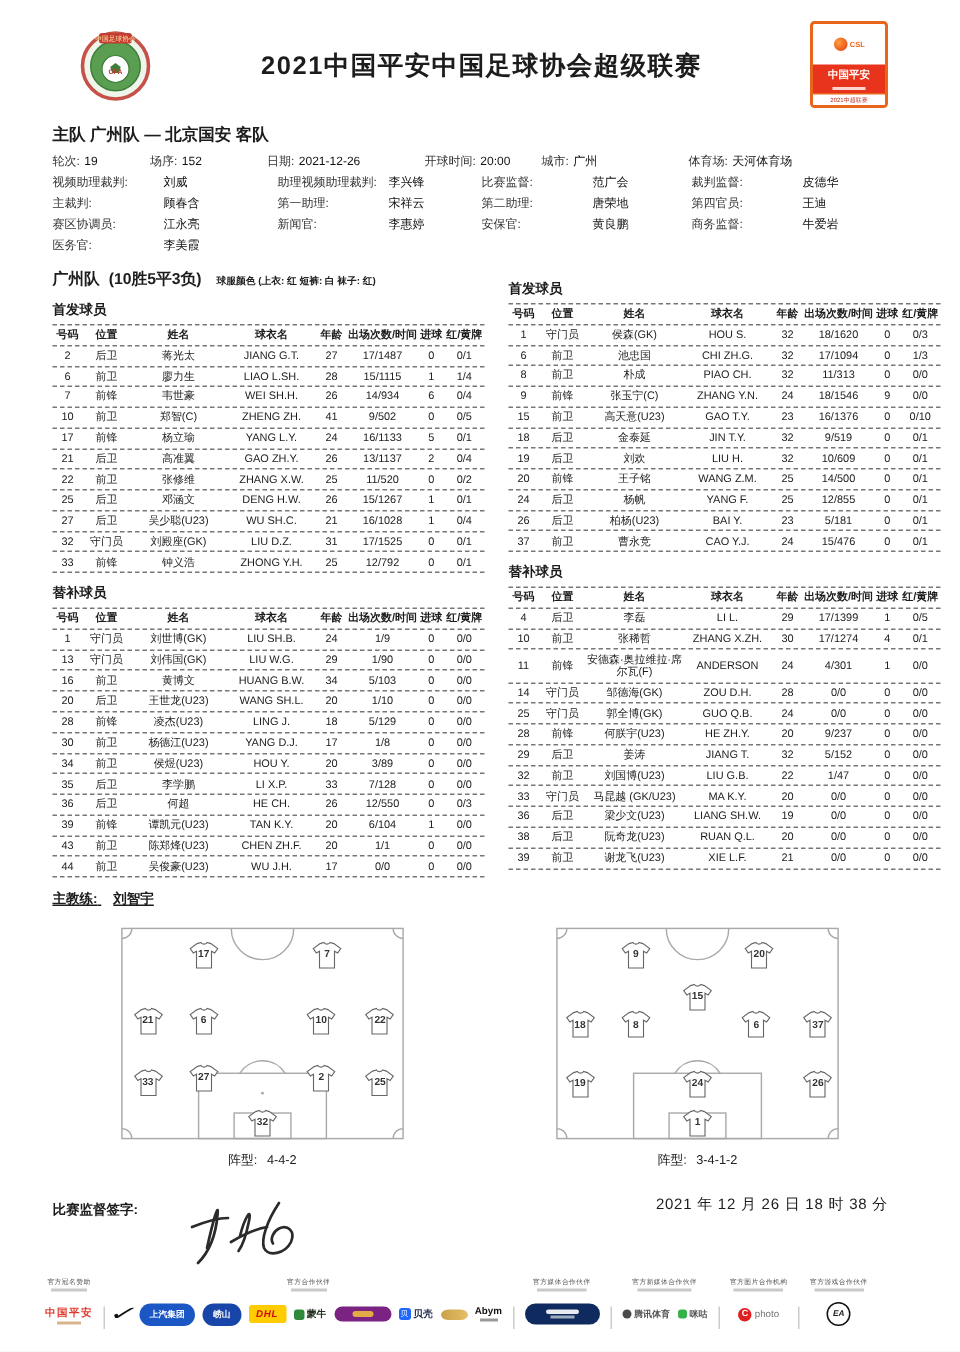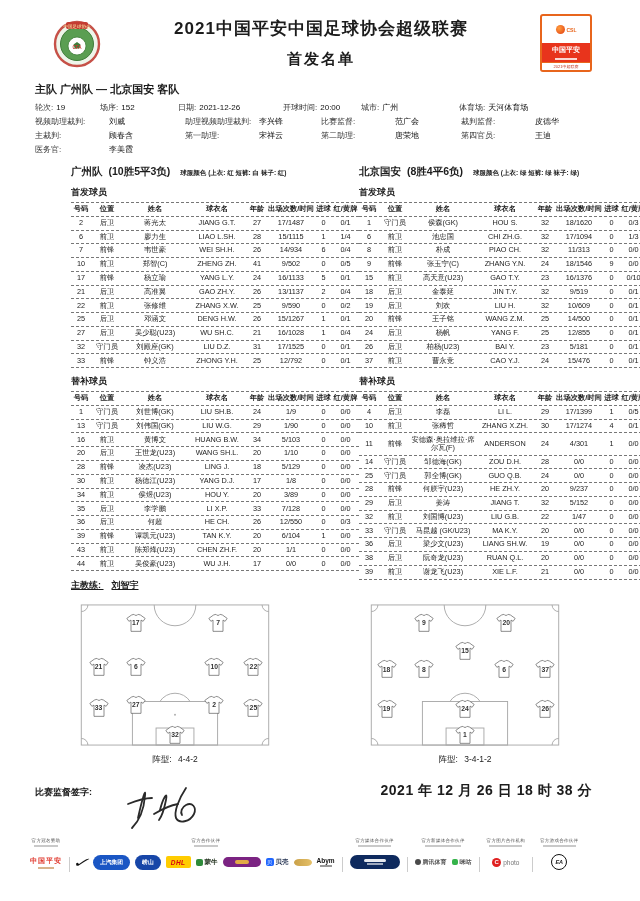--- a/index.html
+++ b/index.html
@@ -26,21 +26,21 @@
   .info { padding:2px 35px 0 35px; }
   .info-row { display:grid; font-size:8px; line-height:14px; color:#222; }
   .info-row.r1 { grid-template-columns:65px 78px 105px 78px 98px 1fr; }
   .info-row.r2 { grid-template-columns:150px 136px 140px 1fr; }
   .pair .lbl { color:#333; }
   .r1 .pair .lbl { margin-right:3px;text-align:right; }
   .r2 .pair .lbl { display:inline-block; min-width:74px; }
   .pair .val { color:#111; }
 
   
-  .teams { display:grid; grid-template-columns:1fr 1fr; padding:8px 38px 0 35px;margin-left:36px; }
+  .teams { display:grid; grid-template-columns:1fr 1fr; column-gap:16px; padding:8px 38px 0 35px; }
   .team { display:flex; flex-direction:column; }
   .team-head { display:flex; align-items:baseline; gap:6px; white-space:nowrap; }
   .tname { font-size:10.5px; font-weight:bold; }
   .trec { font-size:10.5px; font-weight:bold; }
   .tkit { font-size:6.5px; font-weight:bold; color:#222; margin-left:4px; overflow:hidden; }
   .sec-label { font-size:9px; font-weight:bold; margin:7px 0 3px; }
   .tbl { width:100%; }
   .thead, .tr { display:flex; align-items:center; border-bottom:1px dashed #777; }
   .thead { font-weight:bold; border-top:1px dashed #777; }
   .td { display:block; text-align:center; font-size:7.3px; line-height:1.15; padding:2.2px 0; }
@@ -58,21 +58,21 @@
   .jersey { position:absolute; width:20px; height:19px; transform:translate(-50%,-50%); }
   .jersey svg { position:absolute; inset:0; width:100%; height:100%; }
   .jnum { position:absolute; top:48%; left:50%; transform:translate(-50%,-50%); font-size:6.8px; font-weight:bold; color:#333; }
   .formation { font-size:8.5px; margin-top:8px; color:#222; }
   .formation b { font-weight:normal; margin-left:4px; }
 
   
   .sign { display:flex; align-items:flex-start; padding:14px 48px 0 35px; height:62px; }
   .sig-label { font-size:9px; font-weight:bold; padding-top:6px; }
   .sig-scribble { margin-left:24px; margin-top:-6px; flex:0 0 auto; }
-  .datetime { margin-left:auto; font-size:14px; font-weight:bold; letter-spacing:0.5px; padding-top:2px; }
+  .datetime { margin-left:auto; font-size:10px; font-weight:normal; letter-spacing:0.5px; padding-top:2px; }
 
   
   .sponsors { display:flex; align-items:flex-start; padding:10px 26px 0 30px; }
   .sp-group { display:flex; flex-direction:column; align-items:center; }
   .sp-label { font-size:4.5px; color:#555; letter-spacing:.3px; text-align:center; }
   .sp-label::after { content:""; display:block; width:85%; height:2px; background:#c9c9c9; margin:2px auto 0; }
   .sp-row { height:20px; display:flex; align-items:center; gap:5px; margin-top:5px; }
   .sp-sep { width:1px; height:15px; background:#ccc; margin:0 7px; align-self:flex-end; }
   .sp-item { display:inline-flex; align-items:center; gap:2px; white-space:nowrap; }
   .sp-item b { font-weight:bold; }
@@ -117,21 +117,20 @@
       <ellipse cx="25" cy="26" rx="22" ry="22" fill="#eef5ea" stroke="#c65148" stroke-width="2.4"></ellipse>
       <ellipse cx="25" cy="26" rx="16.5" ry="16.5" fill="#5a9e52" stroke="#3f7d3a" stroke-width="1"></ellipse>
       <circle cx="25" cy="28" r="9" fill="#fff" stroke="#3f7d3a" stroke-width="0.8"></circle>
       <polygon points="25,24 28.5,26.6 27.2,30.6 22.8,30.6 21.5,26.6" fill="#3f7d3a"></polygon>
       <rect x="14" y="4" width="22" height="7" rx="2" fill="#c43c32"></rect>
       <text x="25" y="9.6" font-size="4.5" fill="#ffe9a8" text-anchor="middle">中国足球协会</text>
       <text x="25" y="31" font-size="4.6" fill="#c43c32" text-anchor="middle" font-weight="bold">CFA</text>
     </svg>
     <div class="titles">
       <div class="title-1">2021中国平安中国足球协会超级联赛</div>
-      <div class="title-2">首发名单</div>
     </div>
     <div class="badge">
       <div class="b-top">
         <span class="b-ball"></span>
           <span class="b-csl">CSL</span>
       </div>
       <div class="b-mid">中国平安</div>
       <div class="b-dots">
           <i></i>
         </div>
@@ -154,20 +153,26 @@
         <span class="pair"><span class="lbl">视频助理裁判:</span><span class="val">刘威</span></span>
         <span class="pair"><span class="lbl">助理视频助理裁判:</span><span class="val">李兴锋</span></span>
         <span class="pair"><span class="lbl">比赛监督:</span><span class="val">范广会</span></span>
         <span class="pair"><span class="lbl">裁判监督:</span><span class="val">皮德华</span></span>
       </div>
     <div class="info-row r2">
         <span class="pair"><span class="lbl">主裁判:</span><span class="val">顾春含</span></span>
         <span class="pair"><span class="lbl">第一助理:</span><span class="val">宋祥云</span></span>
         <span class="pair"><span class="lbl">第二助理:</span><span class="val">唐荣地</span></span>
         <span class="pair"><span class="lbl">第四官员:</span><span class="val">王迪</span></span>
+      </div>
+    <div class="info-row r2">
+        <span class="pair"><span class="lbl">赛区协调员:</span><span class="val">江永亮</span></span>
+        <span class="pair"><span class="lbl">新闻官:</span><span class="val">李惠婷</span></span>
+        <span class="pair"><span class="lbl">安保官:</span><span class="val">黄良鹏</span></span>
+        <span class="pair"><span class="lbl">商务监督:</span><span class="val">牛爱岩</span></span>
       </div>
     <div class="info-row r2">
         <span class="pair"><span class="lbl">医务官:</span><span class="val">李美霞</span></span>
       </div>
   </div>
 
   <div class="teams">
     <div class="team">
       <div class="team-head">
         <span class="tname">广州队</span>
@@ -246,21 +251,21 @@
               <span class="td c5">13/1137</span>
               <span class="td c6">2</span>
               <span class="td c7">0/4</span>
             </div>
             <div class="tr">
               <span class="td c0">22</span>
               <span class="td c1">前卫</span>
               <span class="td c2">张修维</span>
               <span class="td c3">ZHANG X.W.</span>
               <span class="td c4">25</span>
-              <span class="td c5">9/590</span>
+              <span class="td c5">11/520</span>
               <span class="td c6">0</span>
               <span class="td c7">0/2</span>
             </div>
             <div class="tr">
               <span class="td c0">25</span>
               <span class="td c1">后卫</span>
               <span class="td c2">邓涵文</span>
               <span class="td c3">DENG H.W.</span>
               <span class="td c4">26</span>
               <span class="td c5">15/1267</span>
@@ -434,25 +439,20 @@
             </div>
           </div>
       </div>
       <div class="coach">
         <span>主教练:</span>
         <span class="cname">刘智宇</span>
       </div>
     </div>
 
     <div class="team">
-      <div class="team-head">
-        <span class="tname">北京国安</span>
-        <span class="trec">(8胜4平6负)</span>
-        <span class="tkit">球服颜色 (上衣: 绿 短裤: 绿 袜子: 绿)</span>
-      </div>
       <div class="sec-label">首发球员</div>
       <div class="tbl">
         <div class="thead">
             <span class="td c0">号码</span>
             <span class="td c1">位置</span>
             <span class="td c2">姓名</span>
             <span class="td c3">球衣名</span>
             <span class="td c4">年龄</span>
             <span class="td c5">出场次数/时间</span>
             <span class="td c6">进球</span>

